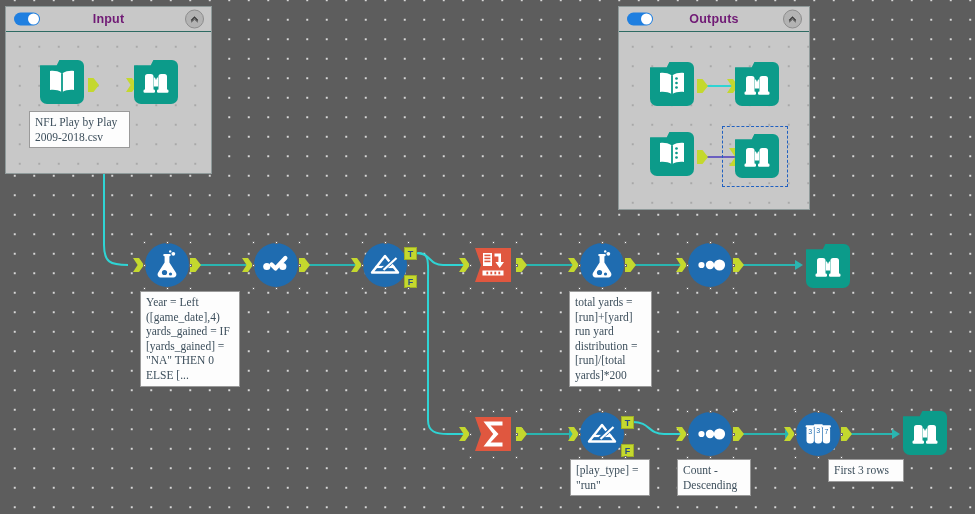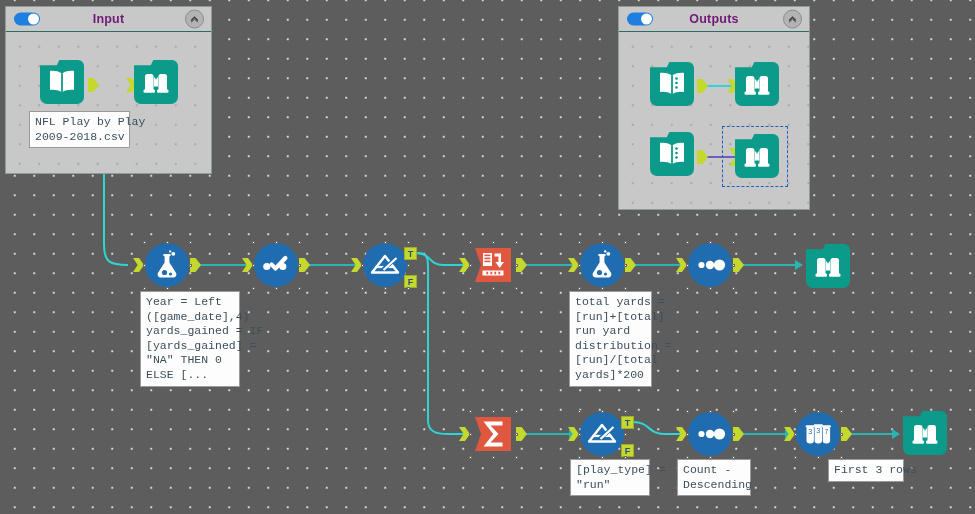--- a/index.html
+++ b/index.html
@@ -96,21 +96,21 @@
     position:absolute;width:13px;height:13px;background:#c4d82e;
     color:#2a4e86;font-size:9px;font-weight:bold;
     display:flex;align-items:center;justify-content:center;
     border:1px solid #9fb027;box-sizing:border-box;
   }
   
   .note{
     position:absolute;background:#fdfdfd;border:1px solid #9a9a9a;
     color:#3d4f5c;font-size:11.5px;line-height:14.6px;
     padding:3px 20px 3px 5px;box-sizing:border-box;
-    font-family:Liberation Mono, monospace;
+    font-family:Liberation Serif, serif;
   }
   .note span{display:block;white-space:pre;}
   
   .sel-box{
     position:absolute;border:1px dashed #2060c0;box-sizing:border-box;
   }
   
   .handles i{
     position:absolute;width:3px;height:3px;background:#ffffff;
     border:1px solid #6b6b6b;box-sizing:border-box;display:block;
@@ -396,21 +396,21 @@
       <i style="left:624px;top:241px;"></i>
     <i style="left:578px;top:264px;"></i>
       <i style="left:624px;top:264px;"></i>
     <i style="left:578px;top:287px;"></i>
       <i style="left:601px;top:287px;"></i>
       <i style="left:624px;top:287px;"></i>
   </div>
 
   <div class="note" style="left:569px;top:291px;width:83px;">
     <span>total yards =</span>
-    <span>[run]+[total]</span>
+    <span>[run]+[yard]</span>
     <span>run yard</span>
     <span>distribution =</span>
     <span>[run]/[total</span>
     <span>yards]*200</span>
   </div>
 
   <div class="anchor in" style="left:676px;top:258px;"></div>
   <div class="tool circle-tool" style="left:688px;top:243px;">
     <div class="glyph"></div>
     <svg viewBox="0 0 44 44">

